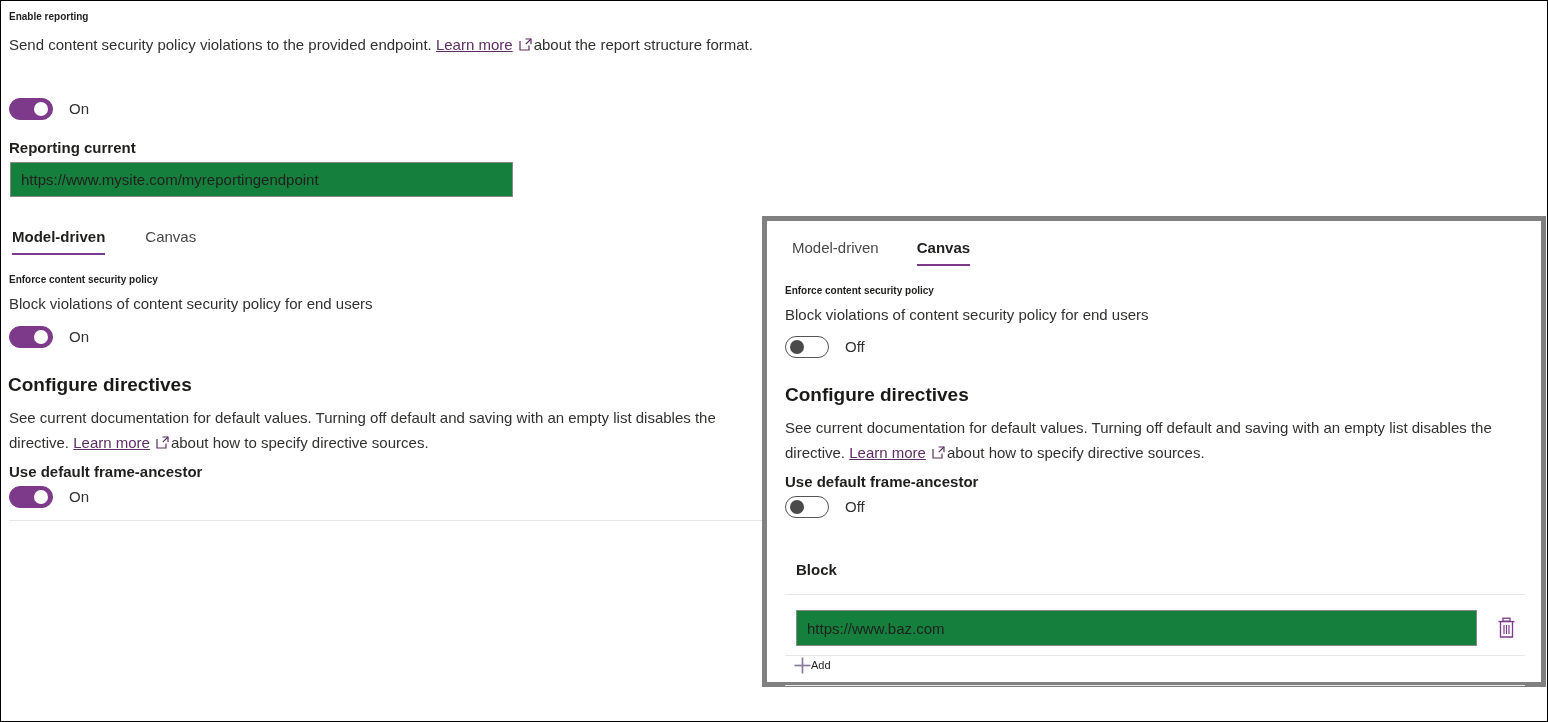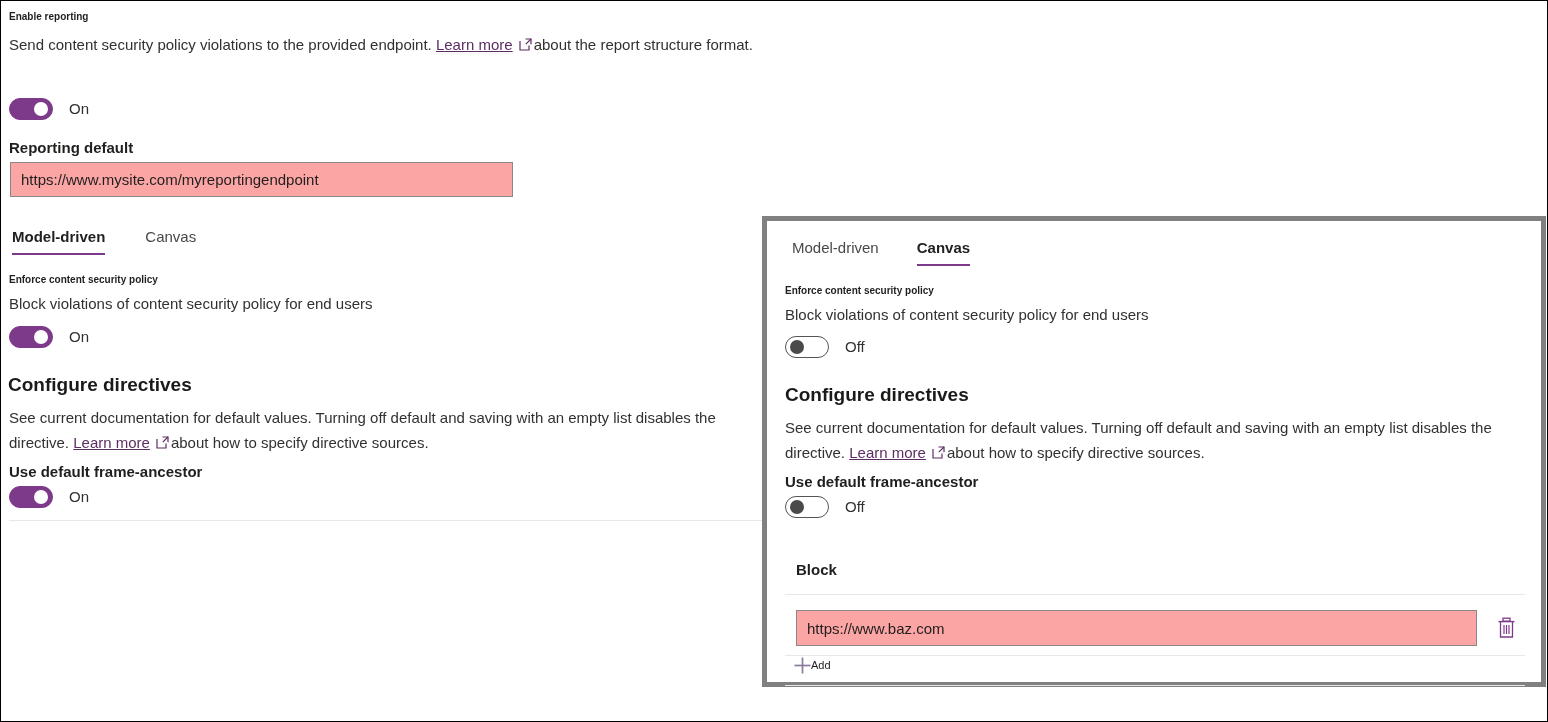--- a/index.html
+++ b/index.html
@@ -88,21 +88,21 @@
   }
   .toggle-text {
     margin-left: 16px;
     font-size: 15px;
     color: #323130;
     line-height: 20px;
   }
 
   .txtbox {
     border: 1px solid #8a8886;
-    background: #fca5a5;
+    background: #15803d;
     font-family: "Liberation Sans", sans-serif;
     font-size: 15px;
     color: #201f1e;
     padding: 0 10px;
     outline: none;
   }
   .hr { background: #e8e8e8; height: 1px; }
 
   
   .abs { position: absolute; }
@@ -165,21 +165,21 @@
           </svg></span><span>about the report structure format.</span>
     </div>
 
     <div class="abs toggle-row" style="left:7px; top:96px;">
       <div class="switch on">
           <div class="knob"></div>
         </div>
       <div class="toggle-text">On</div>
     </div>
 
-    <div class="abs lbl" style="left:7px; top:136px;">Reporting default</div>
+    <div class="abs lbl" style="left:7px; top:136px;">Reporting current</div>
 
     <input class="abs txtbox" style="left: 8px; top: 160px; width: 503px; height: 35px;" type="text" value="https://www.mysite.com/myreportingendpoint">
 
     <div class="abs tabs" style="left:10px; top:225px; gap:40px;">
       <div class="tab active">Model-driven</div>
       <div class="tab inactive">Canvas</div>
     </div>
 
     <div class="abs sec-title" style="left:7px; top:268px;">Enforce content security policy</div>
     <div class="abs sec-desc" style="left:7px; top:289px;">Block violations of content security policy for end users</div>

